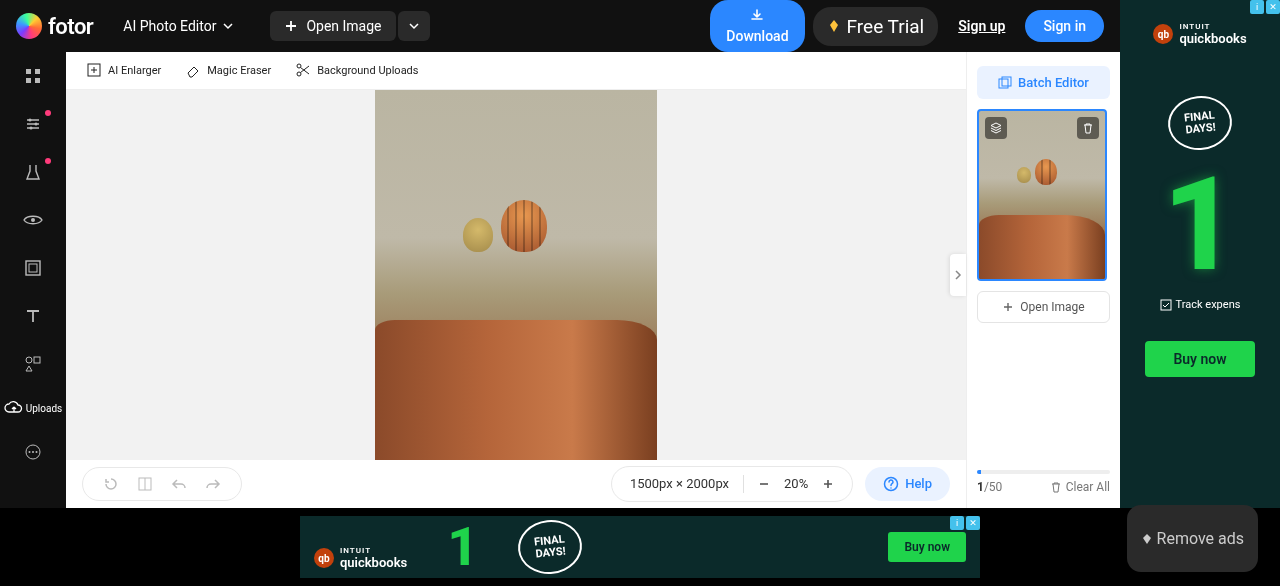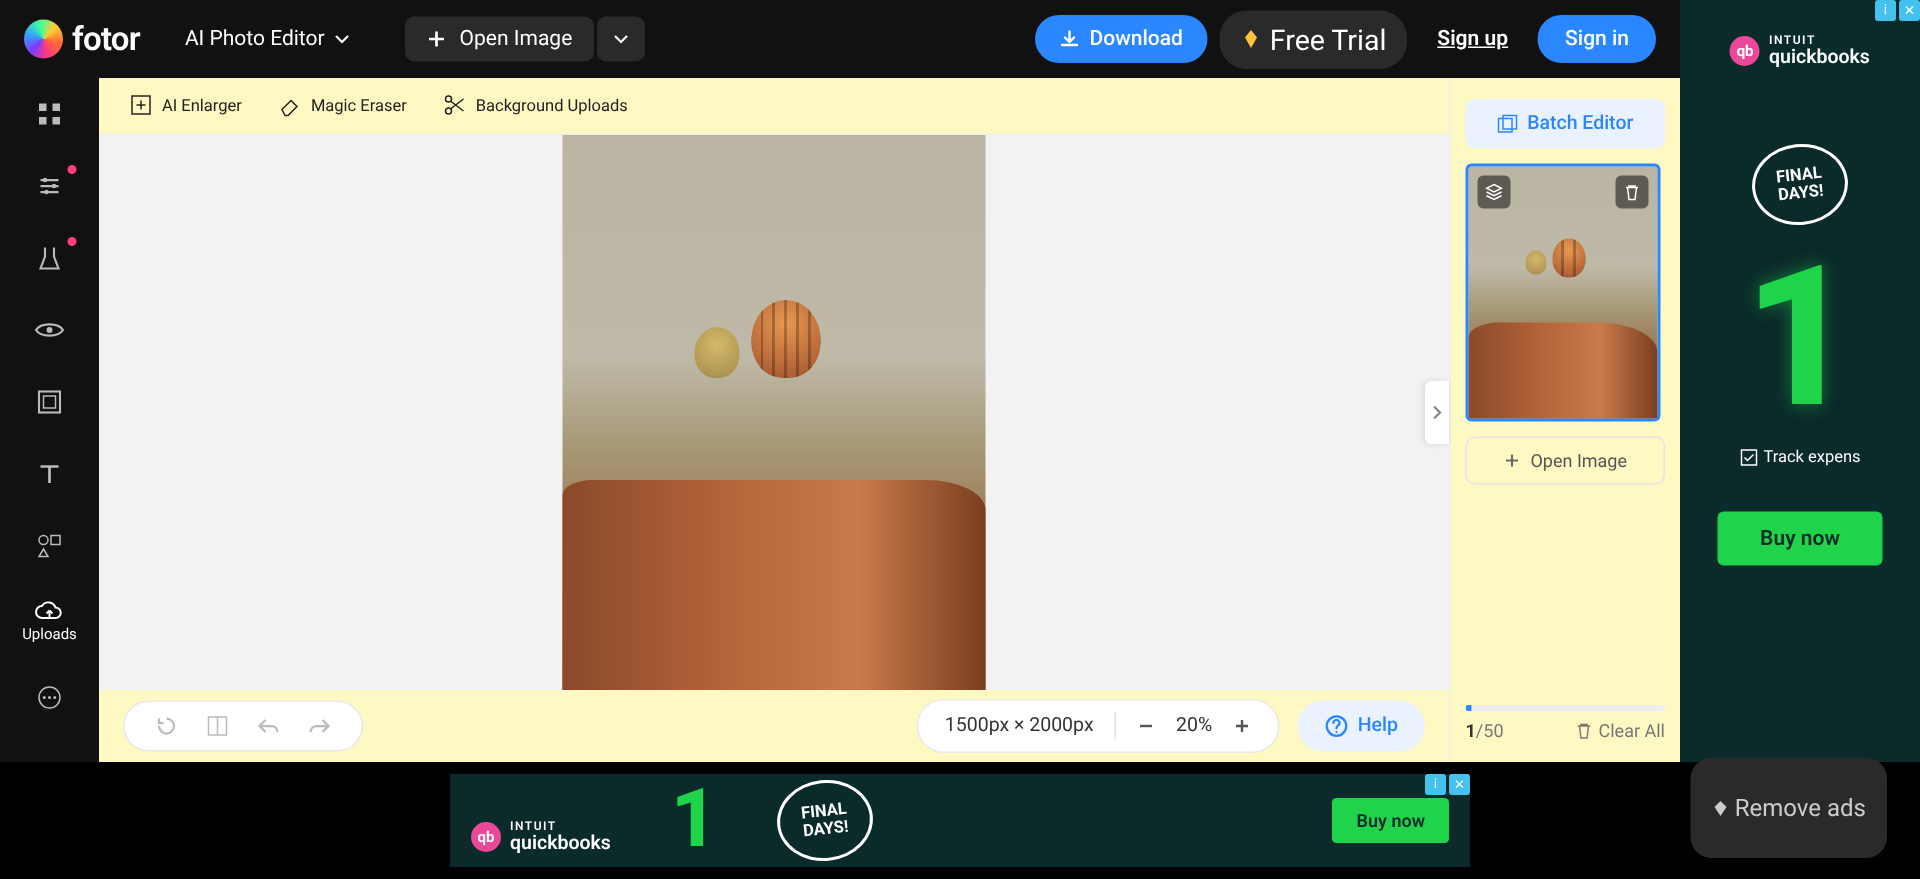--- a/index.html
+++ b/index.html
@@ -1,38 +1,38 @@
 <!DOCTYPE html>
 <html><head>
 <meta charset="utf-8">
 <style>
 * { margin:0; padding:0; box-sizing:border-box; font-family:-apple-system,BlinkMacSystemFont,"Segoe UI",Roboto,sans-serif; }
 body { width:1280px; height:586px; background:#000; overflow:hidden; }
 
-.app { display:flex; flex-direction:column; width:1120px; height:508px; background:#fef9c3; }
+.app { display:flex; flex-direction:column; width:1120px; height:508px; background:#ffffff; }
 
 
 .header { height:52px; background:#111; display:flex; align-items:center; padding:0 16px; gap:8px; color:#fff; }
 .logo { display:flex; align-items:center; gap:6px; font-size:22px; font-weight:600; letter-spacing:-0.5px; }
 .logo-mark { width:26px; height:26px; border-radius:50%; background:conic-gradient(from 45deg,#ffcc33,#ff6b35,#ff3b7b,#7b3bff,#3b9bff,#3bff9b,#ffcc33); }
 .dropdown { display:flex; align-items:center; gap:6px; padding:6px 10px; border-radius:6px; cursor:pointer; font-size:14px; }
 .open-img-btn { display:flex; align-items:center; gap:8px; background:#2a2a2a; padding:7px 14px; border-radius:6px; font-size:14px; cursor:pointer; }
 .open-img-chev { background:#2a2a2a; padding:9px 10px; border-radius:6px; margin-left:-6px; }
 .spacer { flex:1; }
-.dl-btn { display:flex; align-items:center; gap:6px; background:#2b87ff; padding:8px 16px; border-radius:18px; font-size:14px; font-weight:500; cursor:pointer; }
+.dl-btn { display:flex; align-items:center; gap:6px; background:#2b87ff; padding:8px 16px; border-radius:18px; font-size:14px; font-weight:500; cursor:pointer;flex-direction:column; }
 .trial-btn { display:flex; align-items:center; gap:6px; background:#2a2a2a; padding:8px 14px; border-radius:18px; font-size:19px; cursor:pointer; }
 .signup { font-size:14px; font-weight:600; padding:8px 12px; cursor:pointer;text-decoration:underline; }
 .signin { background:#2b87ff; padding:8px 18px; border-radius:18px; font-size:14px; font-weight:500; cursor:pointer; }
 
 
 .body { flex:1; display:flex; min-height:0; }
 .left-rail { width:66px; background:#111; display:flex; flex-direction:column; align-items:center; padding-top:12px; gap:24px; position:relative; }
 .rail-item { width:24px; height:24px; color:#bbb; display:flex; align-items:center; justify-content:center; cursor:pointer; position:relative; }
 .rail-dot { position:absolute; top:-2px; right:-6px; width:6px; height:6px; background:#ff3b7b; border-radius:50%; }
-.uploads-item { display:flex; flex-direction:column; align-items:center; color:#fff; font-size:10px; gap:2px; }
+.uploads-item { display:flex; flex-direction:row; align-items:center; color:#fff; font-size:10px; gap:2px; }
 .rail-expand { position:absolute; right:-12px; top:210px; width:12px; height:62px; background:#111; border-radius:0 6px 6px 0; display:flex; align-items:center; justify-content:center; color:#bbb; cursor:pointer; }
 
 .main { flex:1; display:flex; flex-direction:column; min-width:0; }
 
 .context-bar { height:44px; border-bottom:1px solid #eee; display:flex; align-items:center; gap:24px; padding:0 20px; font-size:11px; color:#222; }
 .ctx-item { display:flex; align-items:center; gap:6px; cursor:pointer; }
 
 .canvas-wrap { flex:1; background:#f2f2f2; position:relative; display:flex; align-items:center; justify-content:center; }
 .canvas-img { width:282px; height:370px; background:linear-gradient(to bottom,#bab5a2 0%,#bfb9a8 40%,#a89b79 55%,#9c7c5a 70%,#6e4e30 100%); position:relative; }
 .balloon1 { position:absolute; top:128px; left:88px; width:30px; height:34px; background:radial-gradient(circle at 50% 35%,#d4b96a,#a38a4a); border-radius:50% 50% 45% 45%; }
@@ -62,21 +62,21 @@
 .prog-bar { width:100%; height:4px; background:#eee; border-radius:2px; overflow:hidden; }
 .prog-fill { height:100%; width:3%; background:#2b87ff; }
 .prog-line { display:flex; justify-content:space-between; align-items:center; font-size:12px; color:#777; }
 .clearall { display:flex; align-items:center; gap:4px; cursor:pointer; }
 
 
 .side-ad { position:absolute; top:0; right:0; width:160px; height:518px; background:#0b2a2a; color:#fff; display:flex; flex-direction:column; align-items:center; }
 .ad-badge { position:absolute; top:0; right:0; display:flex; gap:2px; }
 .ad-badge span { width:14px; height:14px; background:#44c1ec; color:#fff; display:flex; align-items:center; justify-content:center; font-size:9px; border-radius:2px; }
 .qb-logo { display:flex; align-items:center; gap:6px; margin-top:22px; font-size:13px; font-weight:600; }
-.qb-circle { width:20px; height:20px; border-radius:50%; background:#ec4899; display:flex; align-items:center; justify-content:center; font-size:10px; font-weight:bold; }
+.qb-circle { width:20px; height:20px; border-radius:50%; background:#c2410c; display:flex; align-items:center; justify-content:center; font-size:10px; font-weight:bold; }
 .final-days { margin-top:50px; border:2px solid #fff; border-radius:50%; width:64px; height:54px; display:flex; align-items:center; justify-content:center; font-size:11px; font-weight:700; text-align:center; line-height:1.1; transform:rotate(-6deg); }
 .big1 { font-size:130px; font-weight:800; color:#1fd34b; margin-top:10px; text-shadow:0 0 12px rgba(31,211,75,0.5); line-height:1; }
 .track { font-size:11px; margin-top:8px; display:flex; align-items:center; gap:4px; }
 .buy-now { background:#1fd34b; color:#0b2a2a; font-weight:600; padding:10px 28px; border-radius:4px; margin-top:30px; cursor:pointer; font-size:14px; }
 
 .bottom-ad-area { position:absolute; top:508px; left:0; width:1280px; height:78px; background:#000; display:flex; align-items:center; justify-content:center; }
 .banner-ad { width:680px; height:62px; background:linear-gradient(90deg,#0b2a2a,#0b2a2a); display:flex; align-items:center; position:relative; color:#fff; padding:0 14px; gap:40px; }
 .banner-ad .ad-badge { top:0; right:0; }
 .banner-1 { font-size:54px; font-weight:800; color:#1fd34b; line-height:1; }
 .buy-now-sm { background:#1fd34b; color:#0b2a2a; font-weight:600; padding:8px 16px; border-radius:3px; font-size:12px; margin-left:auto; cursor:pointer; }

